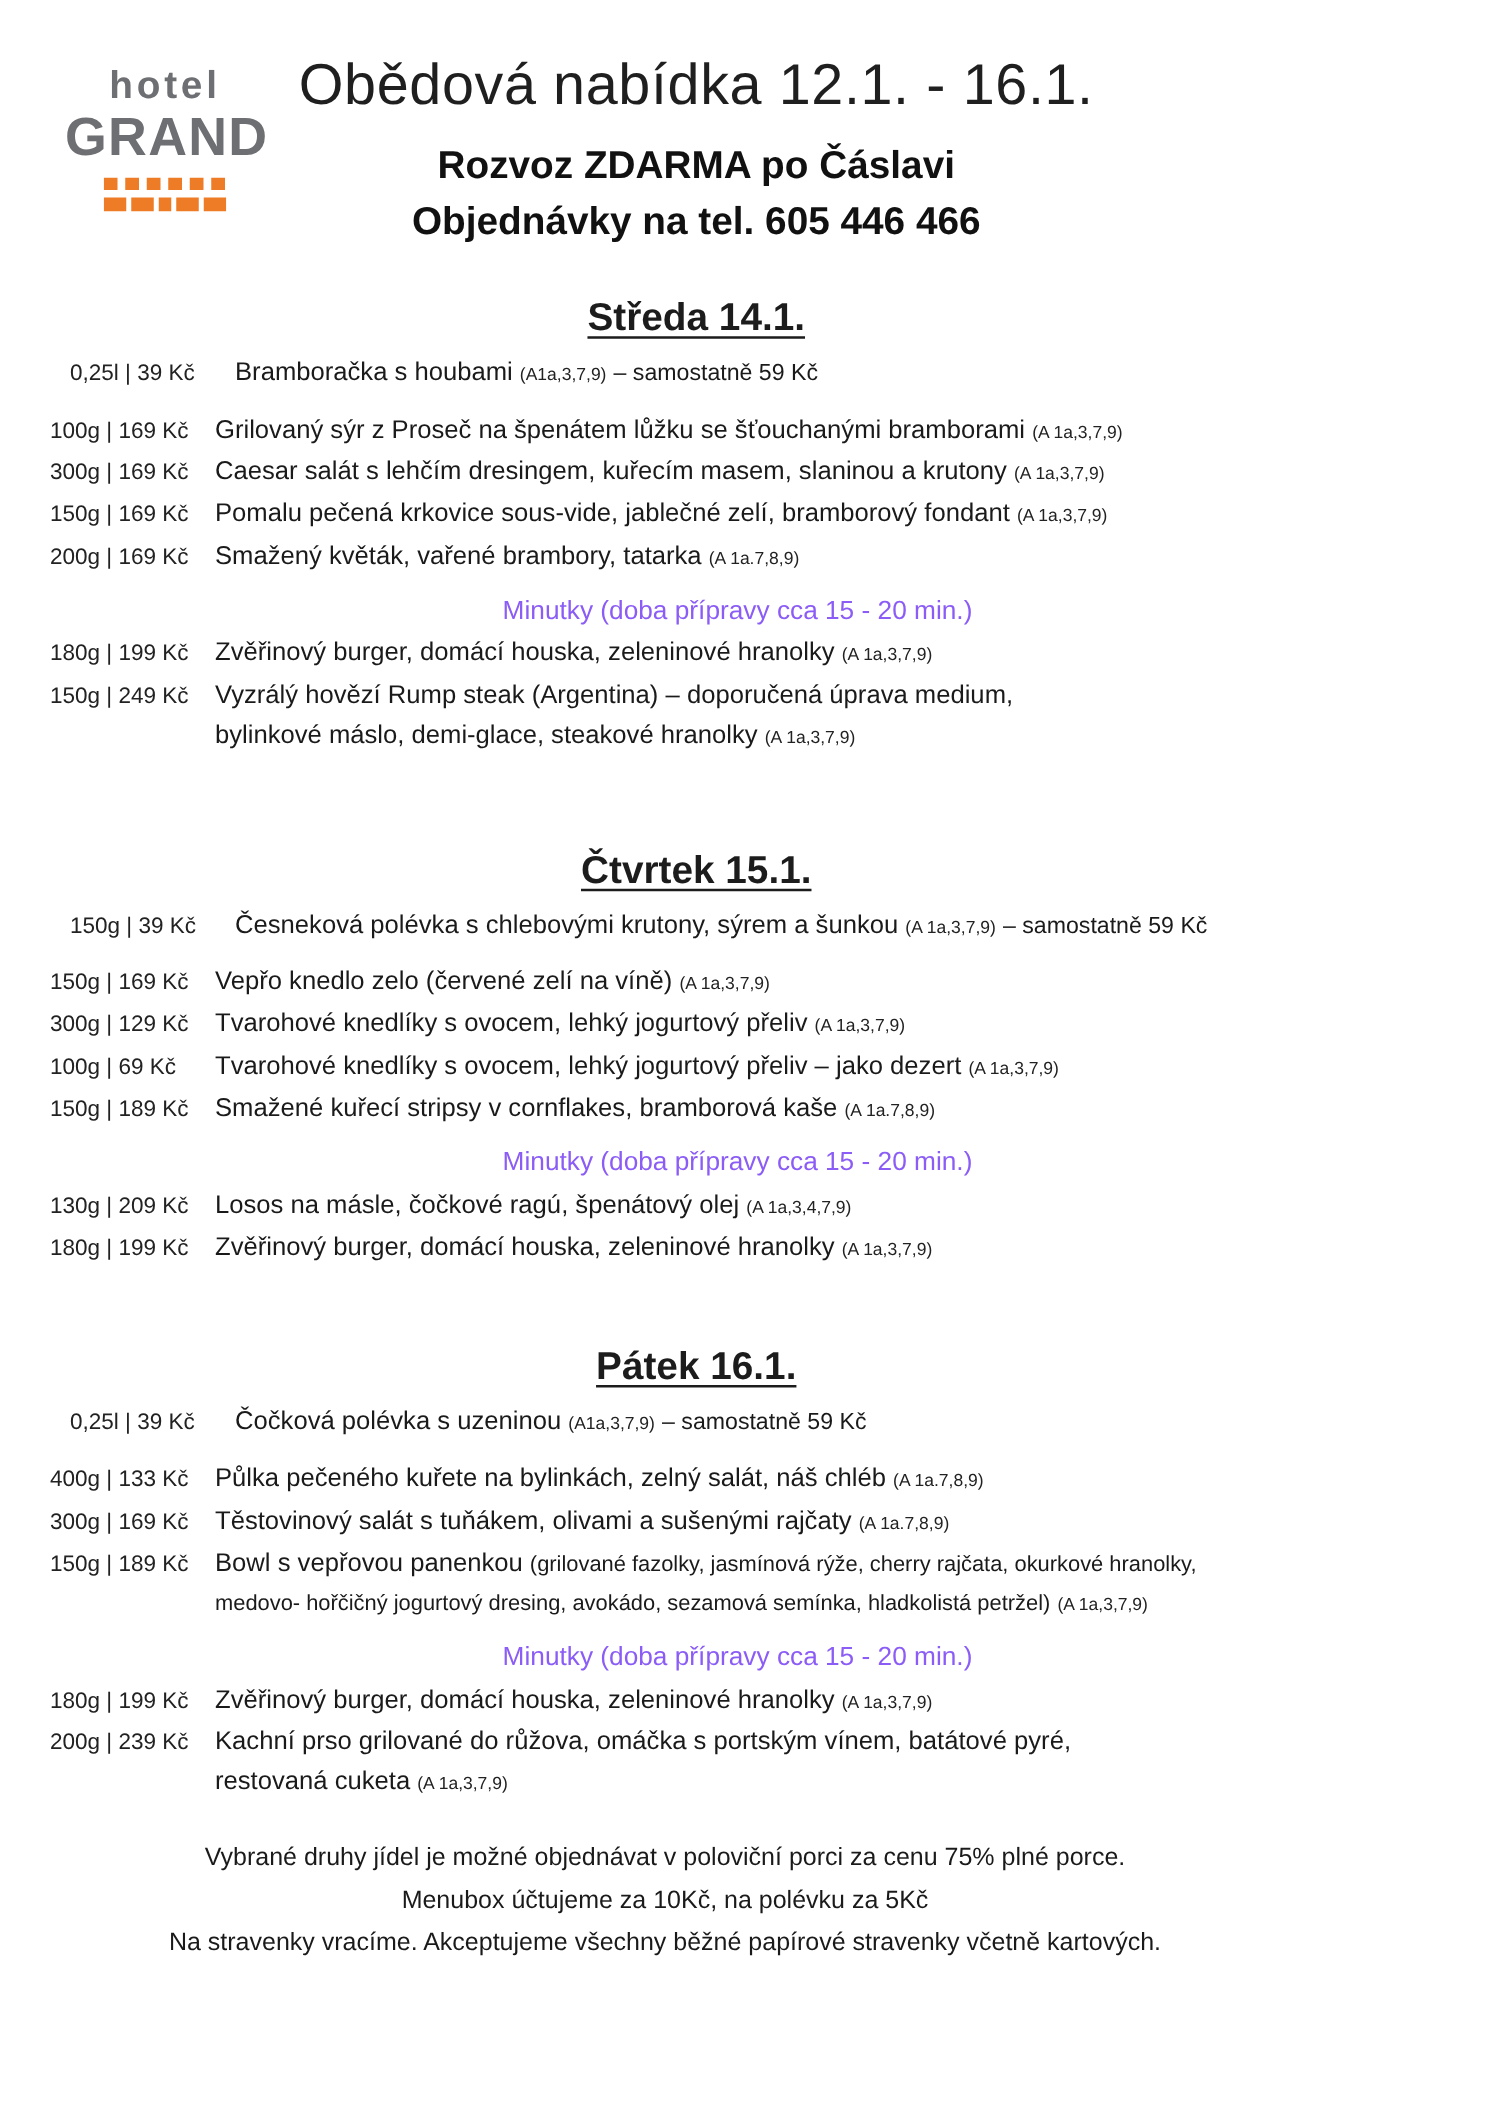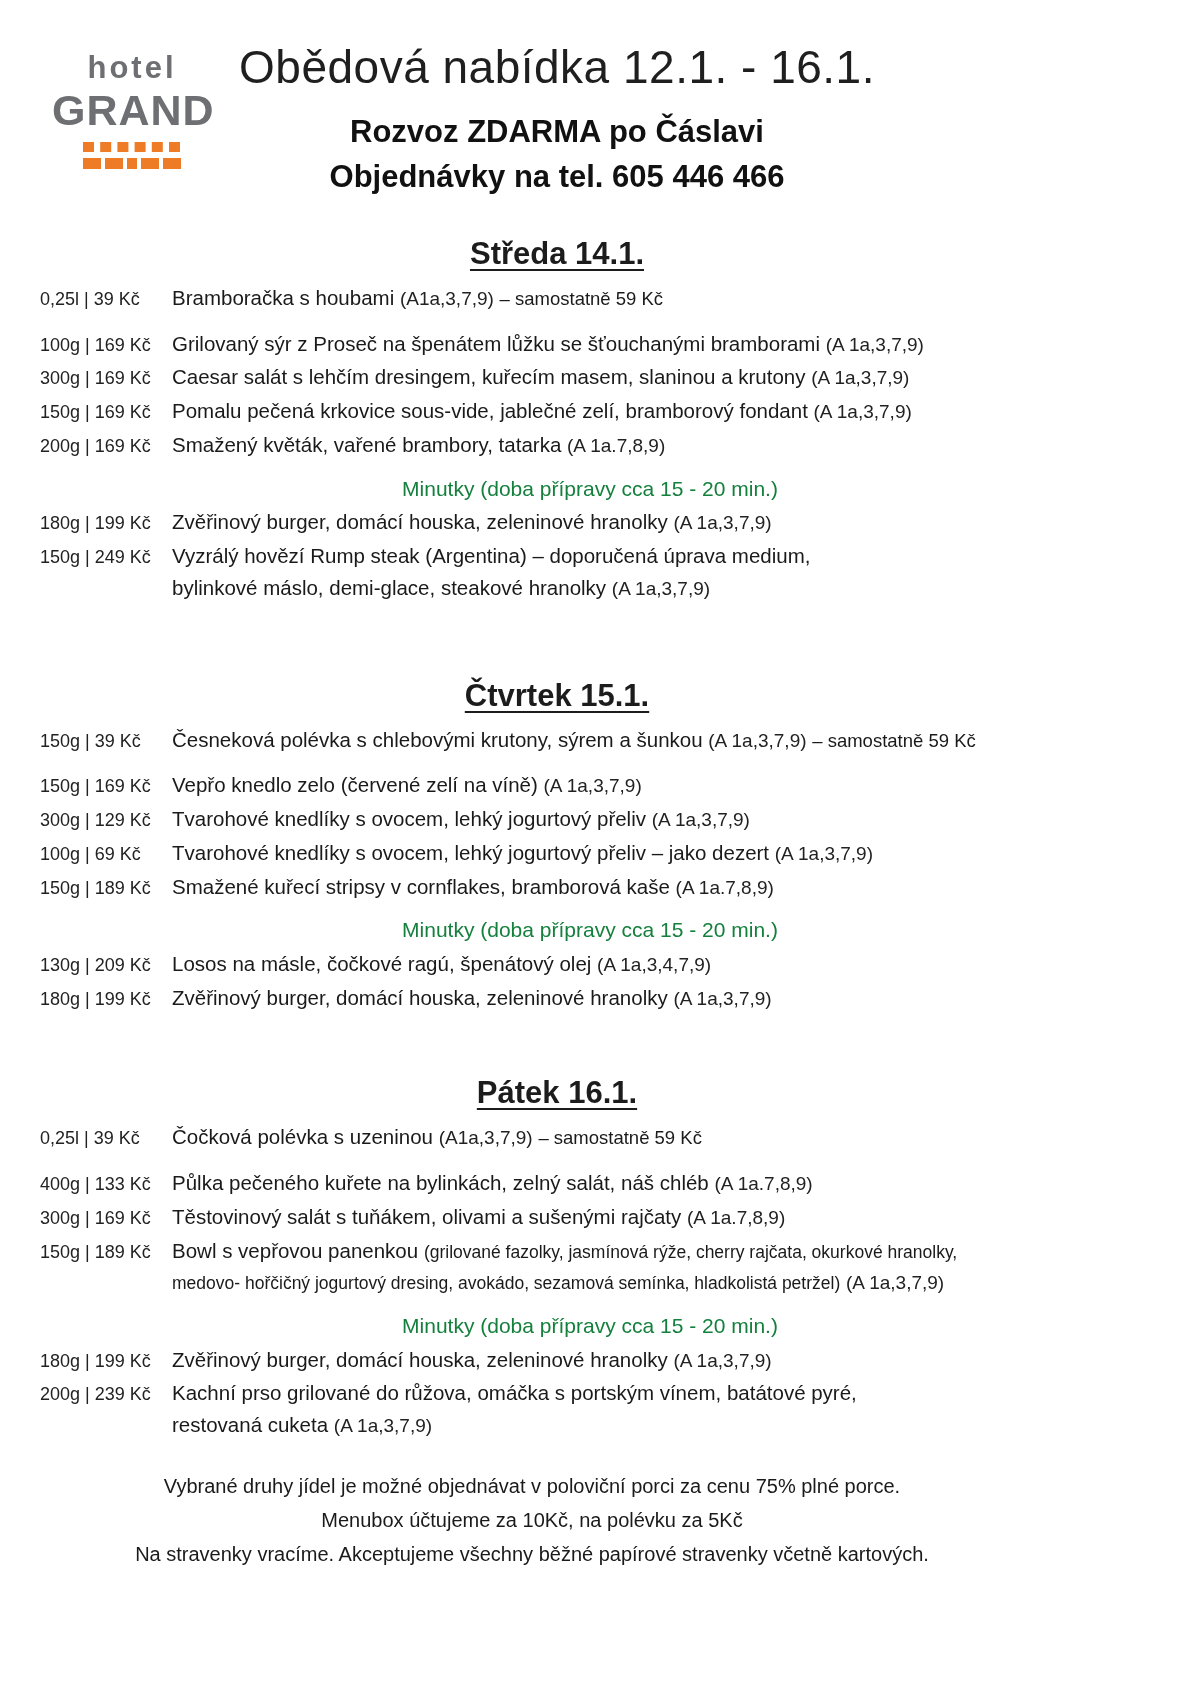--- a/index.html
+++ b/index.html
@@ -31,30 +31,30 @@
   .day-section.mid   { margin-top: 74px; }
   .day-section.last  { margin-top: 62px; }
 
   .day-title {
     text-align: center; font-size: 31px; font-weight: 700; color: #1c1c1c;
     margin: 0 0 10px 0;
     text-decoration: underline; text-underline-offset: 5px; text-decoration-thickness: 2px;
   }
 
   .row { display: flex; align-items: baseline; margin-bottom: 2px; }
-  .row.soup { margin-bottom: 14px; }
+  .row.soup { margin-bottom: 14px; margin-left: 16px; }
   .portion { flex: 0 0 132px; font-size: 18px; color: #222; white-space: nowrap; }
   .desc { flex: 1; font-size: 20.5px; line-height: 1.55; color: #1a1a1a; }
   .name { white-space: pre-line; }
   .detail { font-size: 17.5px; white-space: pre-line; }
-  .allergens { font-size: 19px; color: #222; }
+  .allergens { font-size: 14px; color: #222; }
   .suffix { font-size: 18.5px; }
 
   .minutky-title {
-    text-align: center; font-size: 21px; color: #15803d;
+    text-align: center; font-size: 21px; color: #8b5cf6;
     margin: 12px 0 2px 66px; line-height: 1.5;
   }
 
   
   .footer { margin-top: 28px; text-align: center; font-size: 20px; line-height: 1.7; color: #1a1a1a; }
 </style>
 </head>
 <body>
 
 <div class="page">

